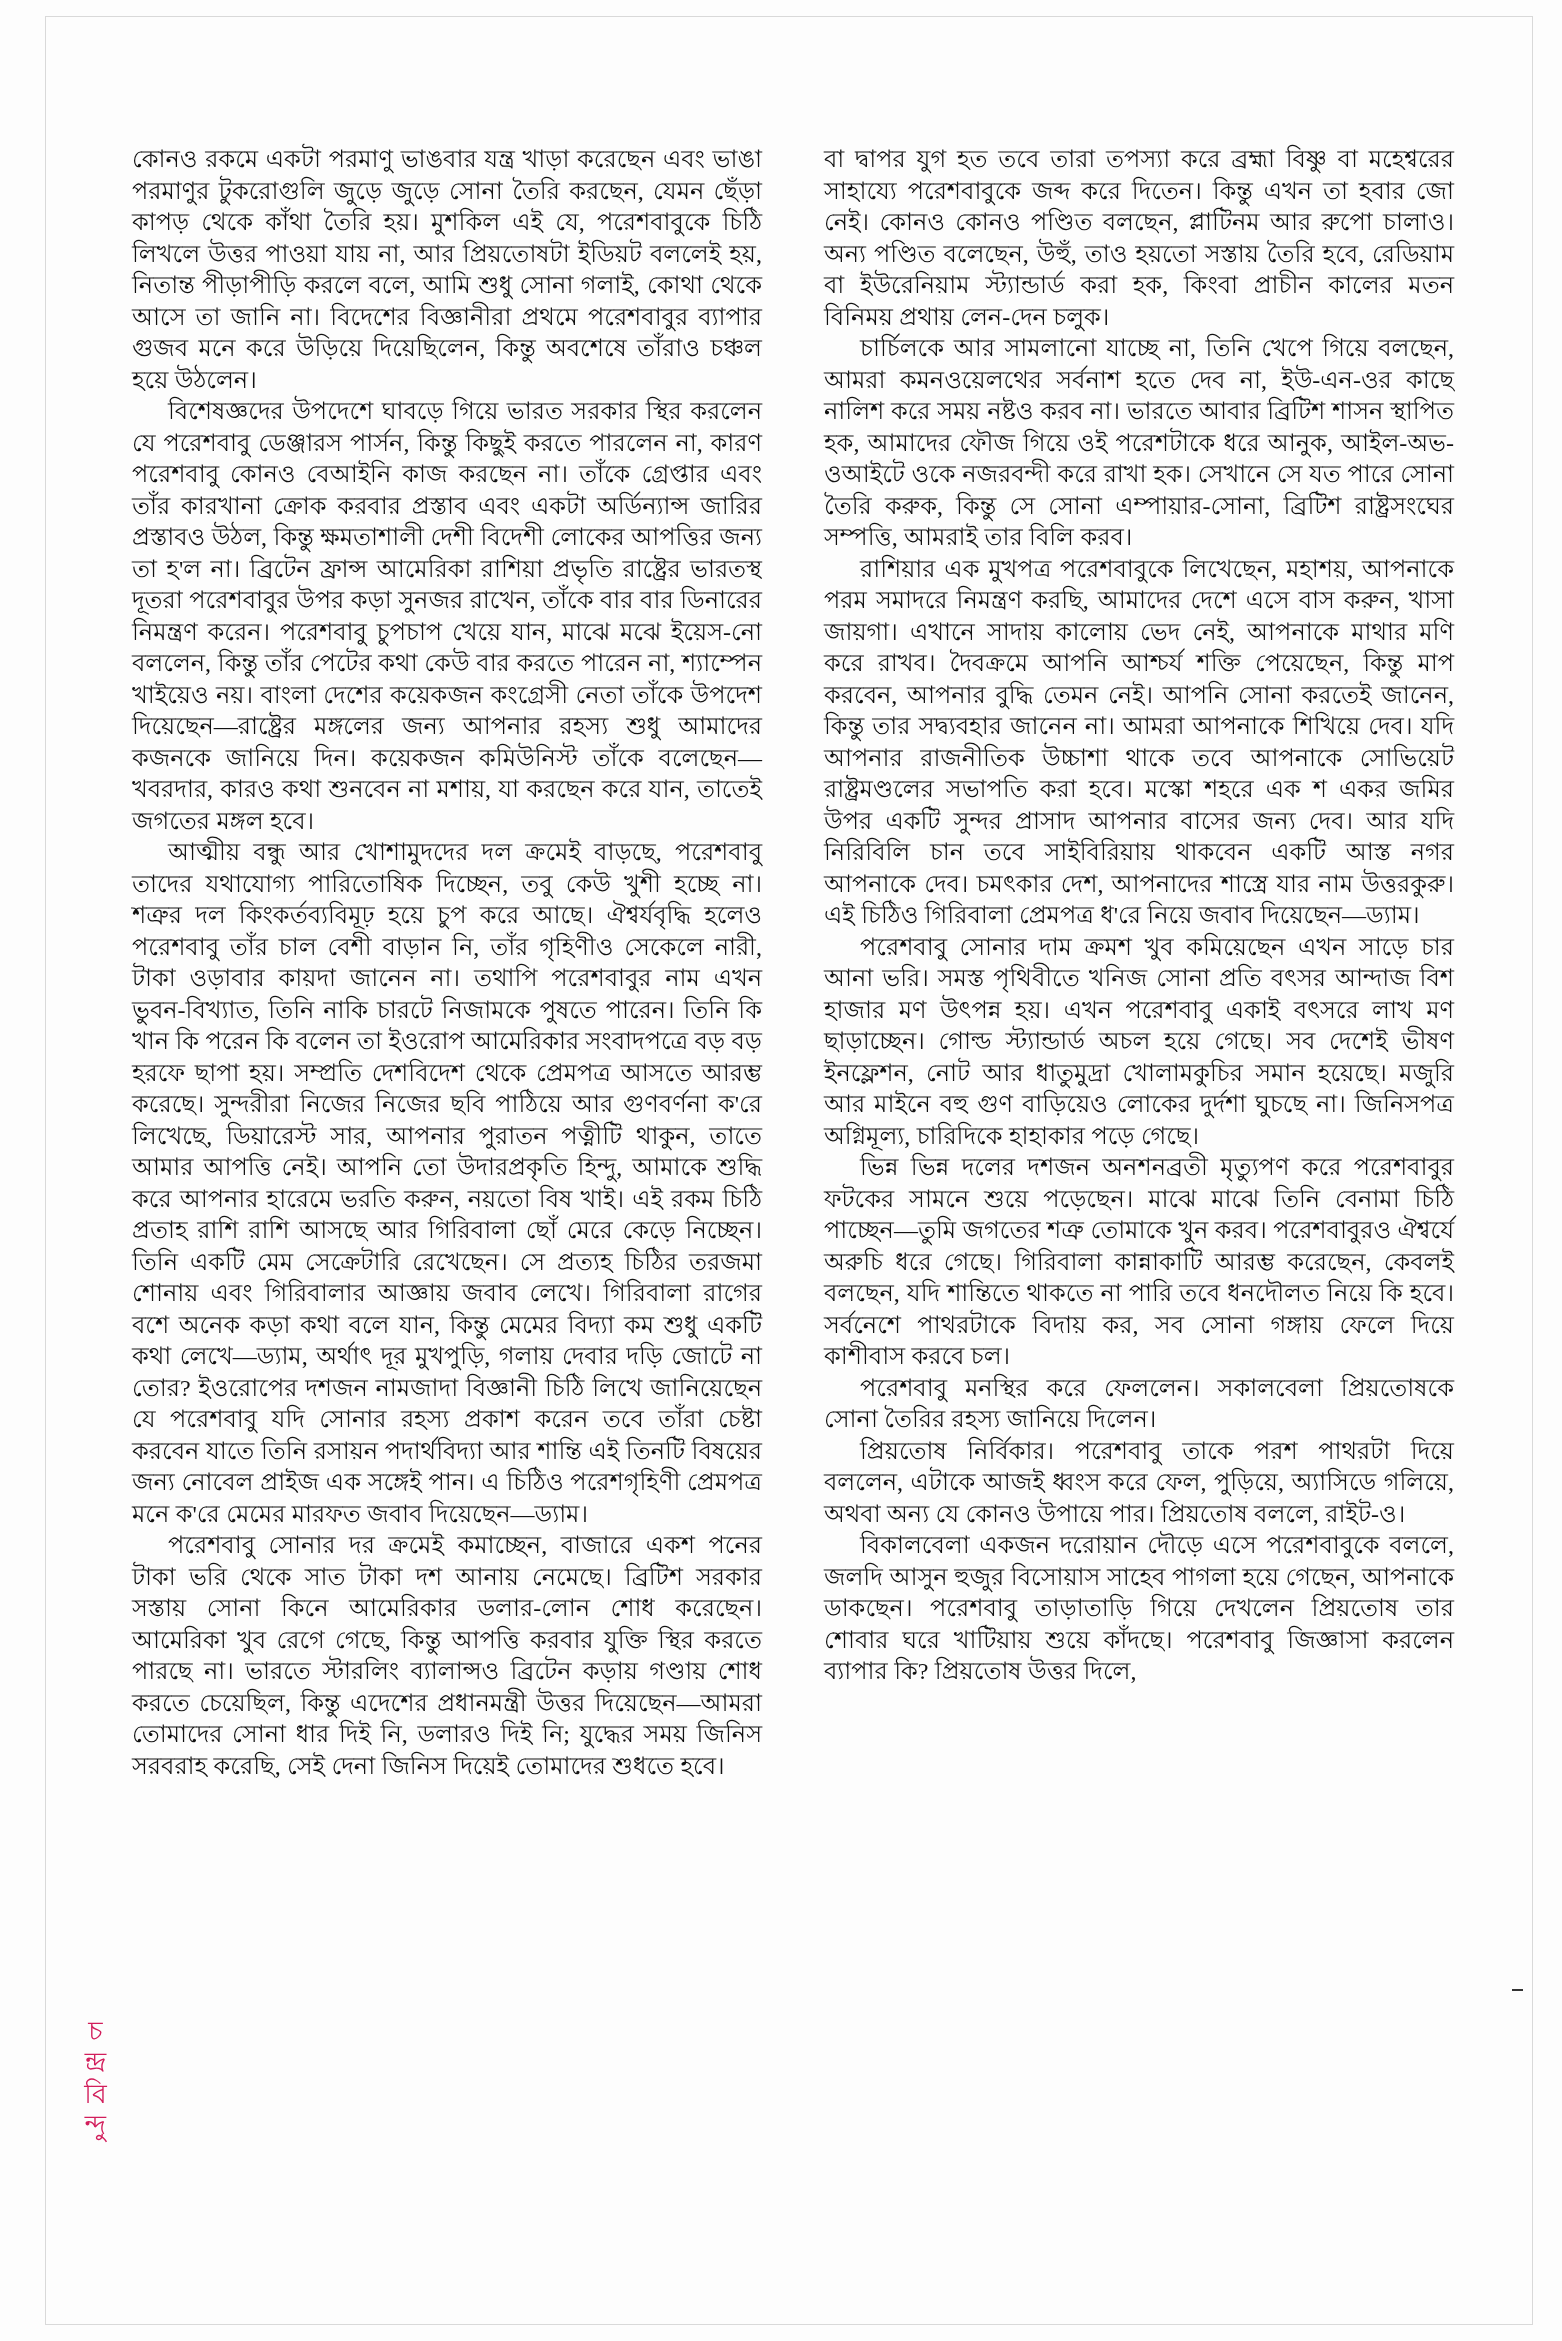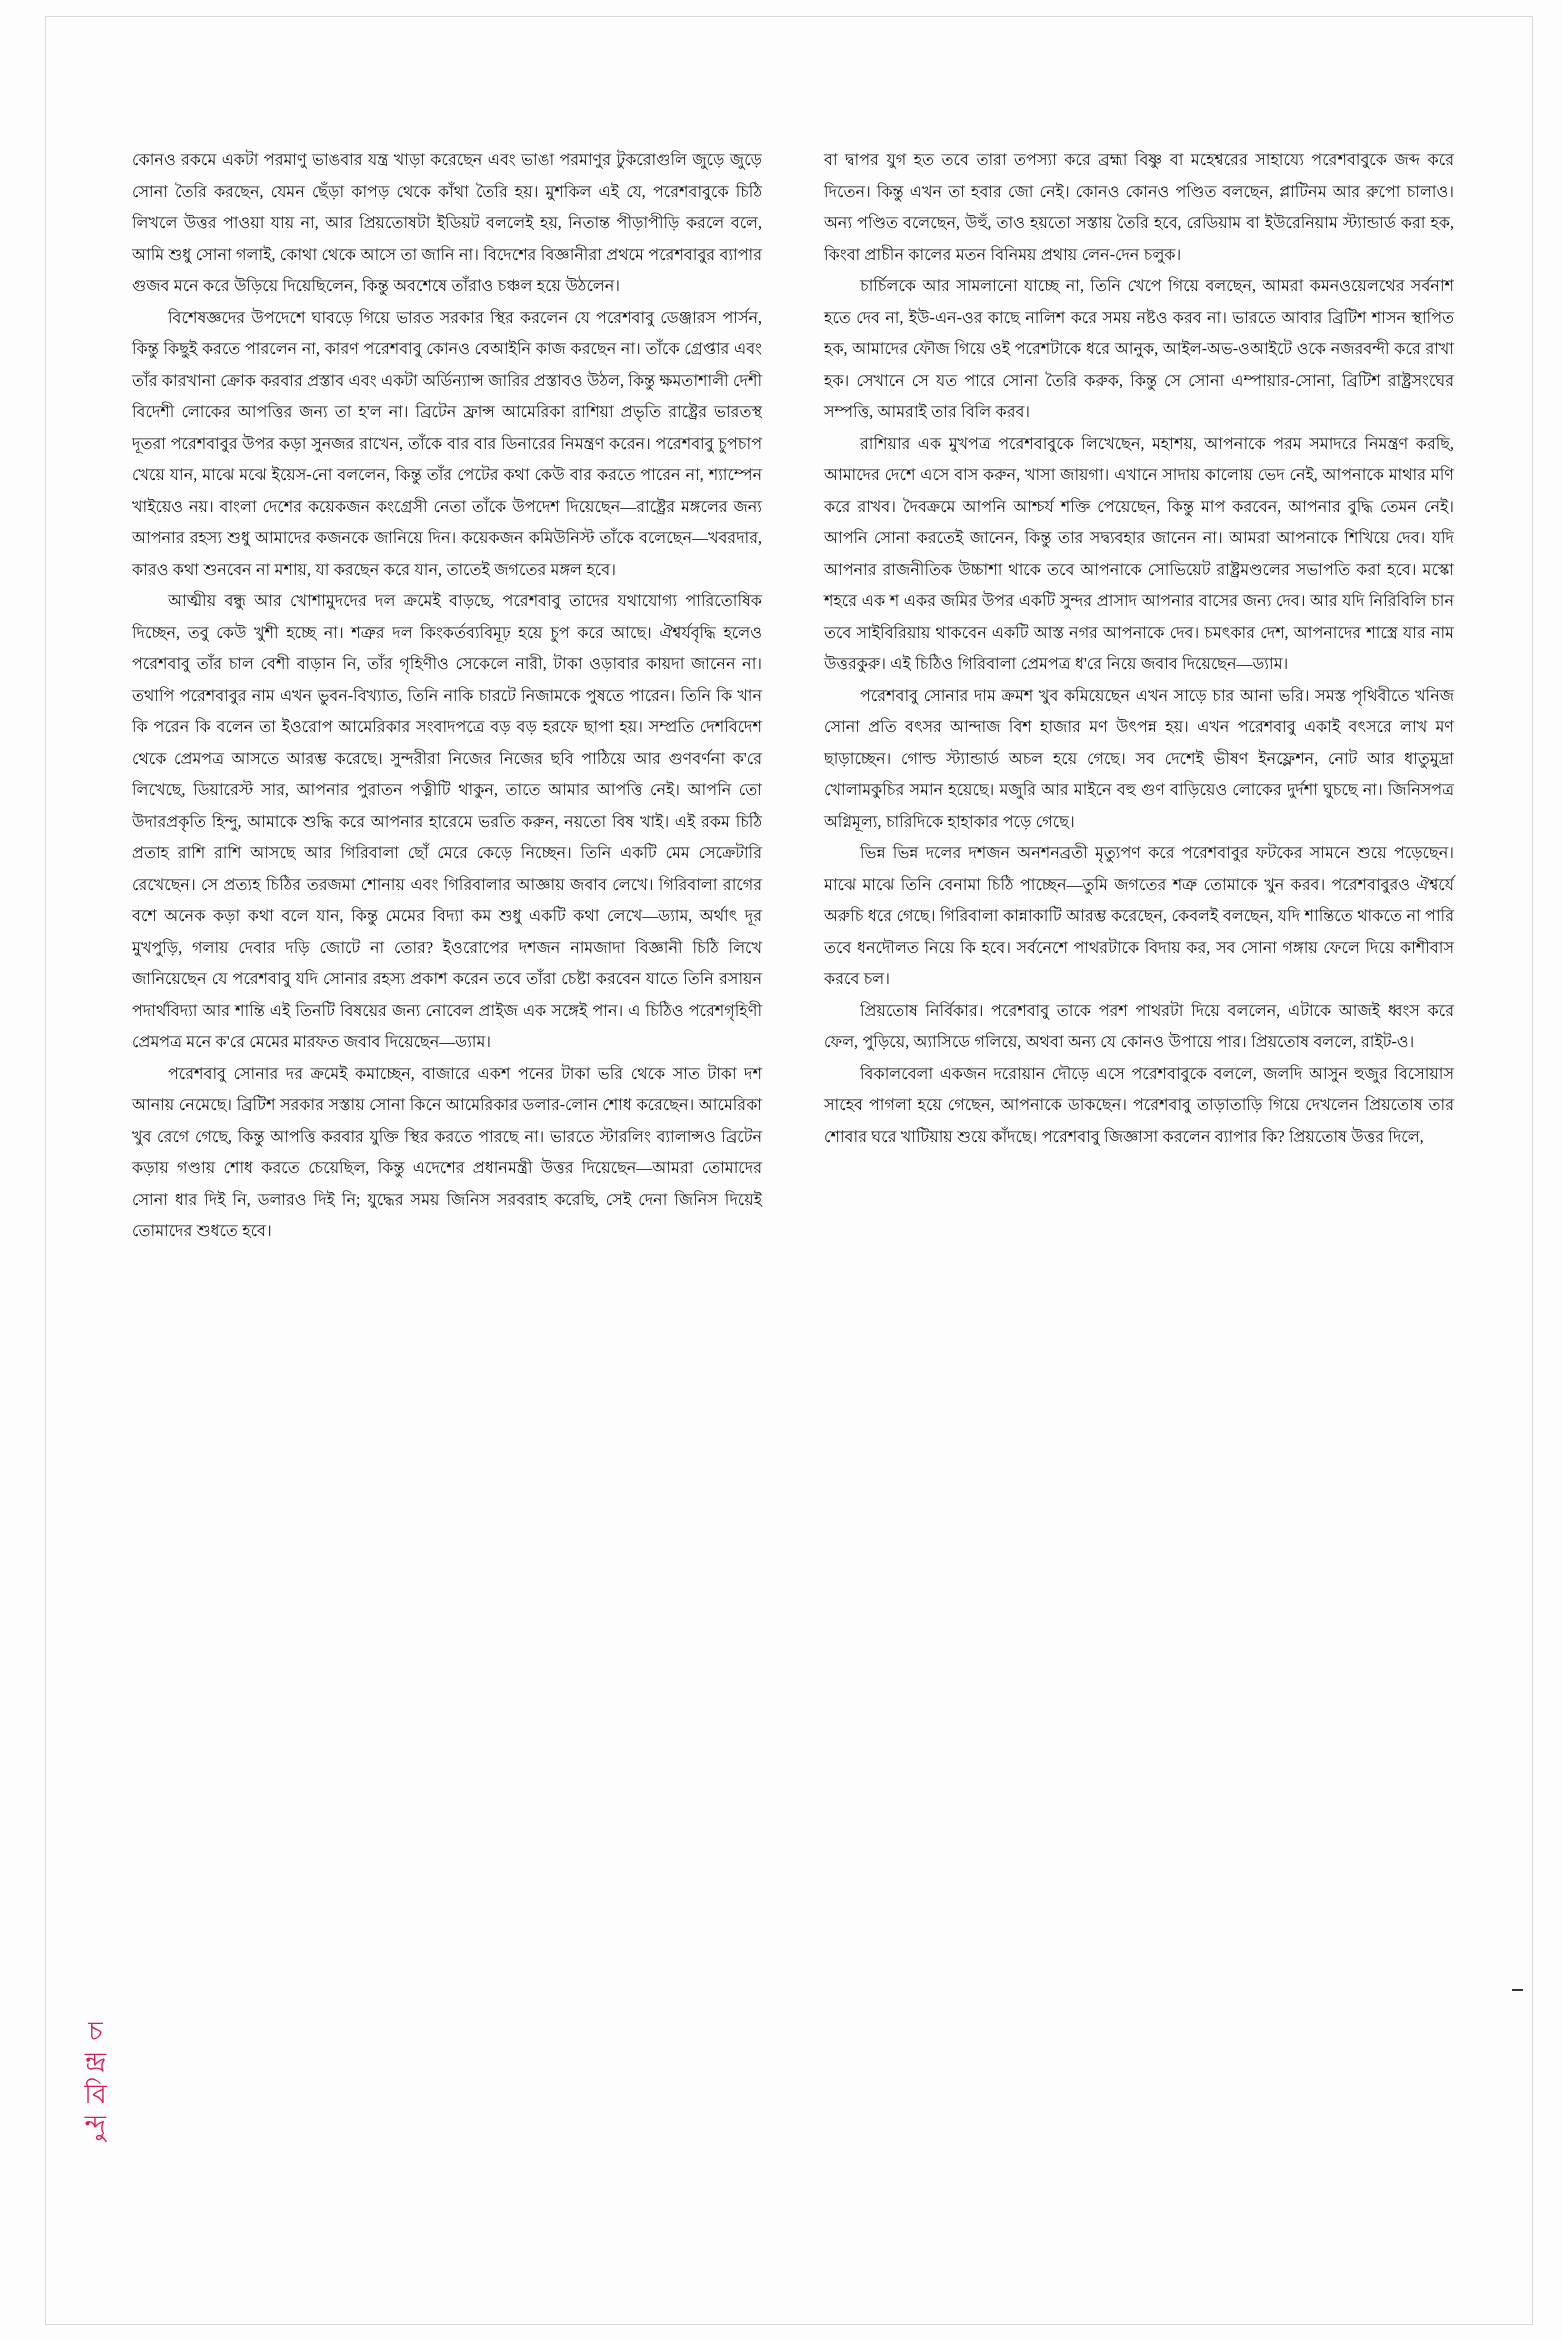--- a/index.html
+++ b/index.html
@@ -50,21 +50,21 @@
     top: 144px;
     width: 1323px;
     display: flex;
     gap: 62px;
   }
   .col {
     width: 630px;
   }
   .col p {
     margin: 0;
-    font-size: 16px;
+    font-size: 24px;
     line-height: 31.5px;
     text-align: justify;
     text-justify: inter-word;
     color: #111111;
     font-family: "Liberation Serif", serif;
     word-spacing: 0.4px;
   }
   .col p.indent {
     text-indent: 36px;
   }
@@ -103,19 +103,20 @@
       <p class="indent">আত্মীয় বন্ধু আর খোশামুদদের দল ক্রমেই বাড়ছে, পরেশবাবু তাদের যথাযোগ্য পারিতোষিক দিচ্ছেন, তবু কেউ খুশী হচ্ছে না। শত্রুর দল কিংকর্তব্যবিমূঢ় হয়ে চুপ করে আছে। ঐশ্বর্যবৃদ্ধি হলেও পরেশবাবু তাঁর চাল বেশী বাড়ান নি, তাঁর গৃহিণীও সেকেলে নারী, টাকা ওড়াবার কায়দা জানেন না। তথাপি পরেশবাবুর নাম এখন ভুবন-বিখ্যাত, তিনি নাকি চারটে নিজামকে পুষতে পারেন। তিনি কি খান কি পরেন কি বলেন তা ইওরোপ আমেরিকার সংবাদপত্রে বড় বড় হরফে ছাপা হয়। সম্প্রতি দেশবিদেশ থেকে প্রেমপত্র আসতে আরম্ভ করেছে। সুন্দরীরা নিজের নিজের ছবি পাঠিয়ে আর গুণবর্ণনা ক'রে লিখেছে, ডিয়ারেস্ট সার, আপনার পুরাতন পত্নীটি থাকুন, তাতে আমার আপত্তি নেই। আপনি তো উদারপ্রকৃতি হিন্দু, আমাকে শুদ্ধি করে আপনার হারেমে ভরতি করুন, নয়তো বিষ খাই। এই রকম চিঠি প্রতাহ রাশি রাশি আসছে আর গিরিবালা ছোঁ মেরে কেড়ে নিচ্ছেন। তিনি একটি মেম সেক্রেটারি রেখেছেন। সে প্রত্যহ চিঠির তরজমা শোনায় এবং গিরিবালার আজ্ঞায় জবাব লেখে। গিরিবালা রাগের বশে অনেক কড়া কথা বলে যান, কিন্তু মেমের বিদ্যা কম শুধু একটি কথা লেখে—ড্যাম, অর্থাৎ দূর মুখপুড়ি, গলায় দেবার দড়ি জোটে না তোর? ইওরোপের দশজন নামজাদা বিজ্ঞানী চিঠি লিখে জানিয়েছেন যে পরেশবাবু যদি সোনার রহস্য প্রকাশ করেন তবে তাঁরা চেষ্টা করবেন যাতে তিনি রসায়ন পদার্থবিদ্যা আর শান্তি এই তিনটি বিষয়ের জন্য নোবেল প্রাইজ এক সঙ্গেই পান। এ চিঠিও পরেশগৃহিণী প্রেমপত্র মনে ক'রে মেমের মারফত জবাব দিয়েছেন—ড্যাম।</p>
       <p class="indent gap">পরেশবাবু সোনার দর ক্রমেই কমাচ্ছেন, বাজারে একশ পনের টাকা ভরি থেকে সাত টাকা দশ আনায় নেমেছে। ব্রিটিশ সরকার সস্তায় সোনা কিনে আমেরিকার ডলার-লোন শোধ করেছেন। আমেরিকা খুব রেগে গেছে, কিন্তু আপত্তি করবার যুক্তি স্থির করতে পারছে না। ভারতে স্টারলিং ব্যালান্সও ব্রিটেন কড়ায় গণ্ডায় শোধ করতে চেয়েছিল, কিন্তু এদেশের প্রধানমন্ত্রী উত্তর দিয়েছেন—আমরা তোমাদের সোনা ধার দিই নি, ডলারও দিই নি; যুদ্ধের সময় জিনিস সরবরাহ করেছি, সেই দেনা জিনিস দিয়েই তোমাদের শুধতে হবে।</p>
     </div>
 
     <div class="col">
       <p>বা দ্বাপর যুগ হত তবে তারা তপস্যা করে ব্রহ্মা বিষ্ণু বা মহেশ্বরের সাহায্যে পরেশবাবুকে জব্দ করে দিতেন। কিন্তু এখন তা হবার জো নেই। কোনও কোনও পণ্ডিত বলছেন, প্লাটিনম আর রুপো চালাও। অন্য পণ্ডিত বলেছেন, উহুঁ, তাও হয়তো সস্তায় তৈরি হবে, রেডিয়াম বা ইউরেনিয়াম স্ট্যান্ডার্ড করা হক, কিংবা প্রাচীন কালের মতন বিনিময় প্রথায় লেন-দেন চলুক।</p>
       <p class="indent">চার্চিলকে আর সামলানো যাচ্ছে না, তিনি খেপে গিয়ে বলছেন, আমরা কমনওয়েলথের সর্বনাশ হতে দেব না, ইউ-এন-ওর কাছে নালিশ করে সময় নষ্টও করব না। ভারতে আবার ব্রিটিশ শাসন স্থাপিত হক, আমাদের ফৌজ গিয়ে ওই পরেশটাকে ধরে আনুক, আইল-অভ-ওআইটে ওকে নজরবন্দী করে রাখা হক। সেখানে সে যত পারে সোনা তৈরি করুক, কিন্তু সে সোনা এম্পায়ার-সোনা, ব্রিটিশ রাষ্ট্রসংঘের সম্পত্তি, আমরাই তার বিলি করব।</p>
       <p class="indent">রাশিয়ার এক মুখপত্র পরেশবাবুকে লিখেছেন, মহাশয়, আপনাকে পরম সমাদরে নিমন্ত্রণ করছি, আমাদের দেশে এসে বাস করুন, খাসা জায়গা। এখানে সাদায় কালোয় ভেদ নেই, আপনাকে মাথার মণি করে রাখব। দৈবক্রমে আপনি আশ্চর্য শক্তি পেয়েছেন, কিন্তু মাপ করবেন, আপনার বুদ্ধি তেমন নেই। আপনি সোনা করতেই জানেন, কিন্তু তার সদ্ব্যবহার জানেন না। আমরা আপনাকে শিখিয়ে দেব। যদি আপনার রাজনীতিক উচ্চাশা থাকে তবে আপনাকে সোভিয়েট রাষ্ট্রমণ্ডলের সভাপতি করা হবে। মস্কো শহরে এক শ একর জমির উপর একটি সুন্দর প্রাসাদ আপনার বাসের জন্য দেব। আর যদি নিরিবিলি চান তবে সাইবিরিয়ায় থাকবেন একটি আস্ত নগর আপনাকে দেব। চমৎকার দেশ, আপনাদের শাস্ত্রে যার নাম উত্তরকুরু। এই চিঠিও গিরিবালা প্রেমপত্র ধ'রে নিয়ে জবাব দিয়েছেন—ড্যাম।</p>
       <p class="indent gap">পরেশবাবু সোনার দাম ক্রমশ খুব কমিয়েছেন এখন সাড়ে চার আনা ভরি। সমস্ত পৃথিবীতে খনিজ সোনা প্রতি বৎসর আন্দাজ বিশ হাজার মণ উৎপন্ন হয়। এখন পরেশবাবু একাই বৎসরে লাখ মণ ছাড়াচ্ছেন। গোল্ড স্ট্যান্ডার্ড অচল হয়ে গেছে। সব দেশেই ভীষণ ইনফ্লেশন, নোট আর ধাতুমুদ্রা খোলামকুচির সমান হয়েছে। মজুরি আর মাইনে বহু গুণ বাড়িয়েও লোকের দুর্দশা ঘুচছে না। জিনিসপত্র অগ্নিমূল্য, চারিদিকে হাহাকার পড়ে গেছে।</p>
       <p class="indent">ভিন্ন ভিন্ন দলের দশজন অনশনব্রতী মৃত্যুপণ করে পরেশবাবুর ফটকের সামনে শুয়ে পড়েছেন। মাঝে মাঝে তিনি বেনামা চিঠি পাচ্ছেন—তুমি জগতের শত্রু তোমাকে খুন করব। পরেশবাবুরও ঐশ্বর্যে অরুচি ধরে গেছে। গিরিবালা কান্নাকাটি আরম্ভ করেছেন, কেবলই বলছেন, যদি শান্তিতে থাকতে না পারি তবে ধনদৌলত নিয়ে কি হবে। সর্বনেশে পাথরটাকে বিদায় কর, সব সোনা গঙ্গায় ফেলে দিয়ে কাশীবাস করবে চল।</p>
+      <p class="indent gap">পরেশবাবু মনস্থির করে ফেললেন। সকালবেলা প্রিয়তোষকে সোনা তৈরির রহস্য জানিয়ে দিলেন।</p>
       <p class="indent">প্রিয়তোষ নির্বিকার। পরেশবাবু তাকে পরশ পাথরটা দিয়ে বললেন, এটাকে আজই ধ্বংস করে ফেল, পুড়িয়ে, অ্যাসিডে গলিয়ে, অথবা অন্য যে কোনও উপায়ে পার। প্রিয়তোষ বললে, রাইট-ও।</p>
       <p class="indent">বিকালবেলা একজন দরোয়ান দৌড়ে এসে পরেশবাবুকে বললে, জলদি আসুন হুজুর বিসোয়াস সাহেব পাগলা হয়ে গেছেন, আপনাকে ডাকছেন। পরেশবাবু তাড়াতাড়ি গিয়ে দেখলেন প্রিয়তোষ তার শোবার ঘরে খাটিয়ায় শুয়ে কাঁদছে। পরেশবাবু জিজ্ঞাসা করলেন ব্যাপার কি? প্রিয়তোষ উত্তর দিলে,</p>
     </div>
 
   </div>
 </div>
 
 
 </body></html>

